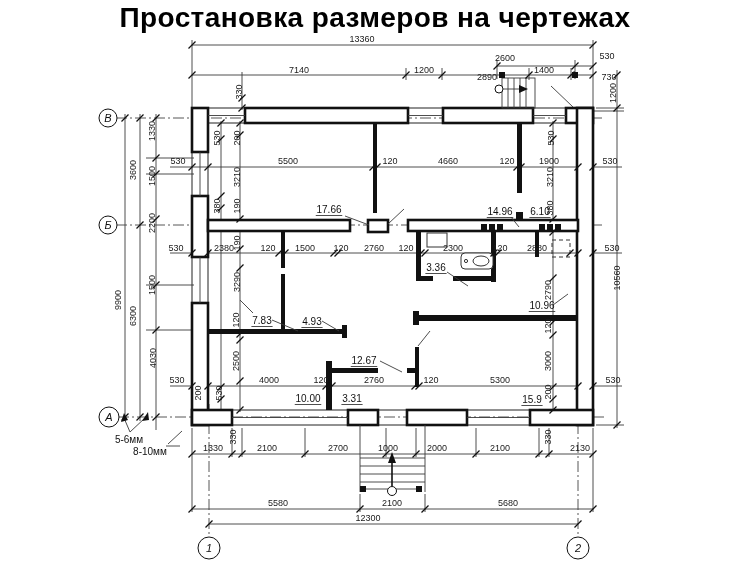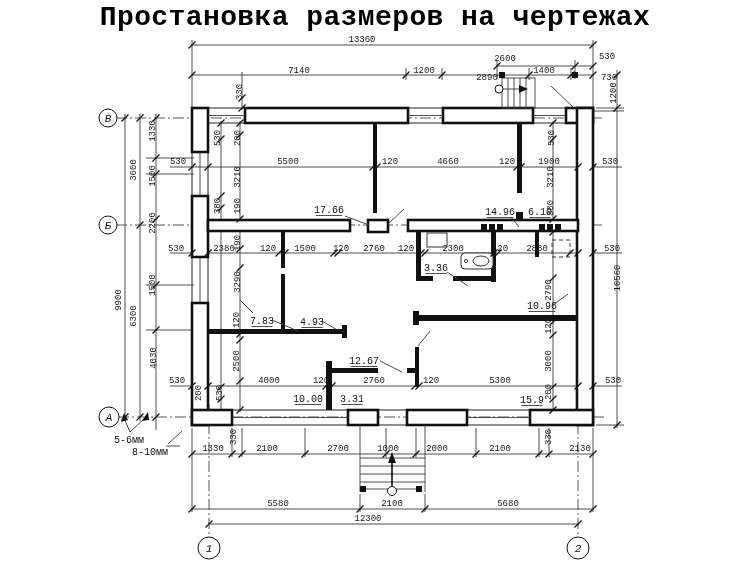--- a/index.html
+++ b/index.html
@@ -1,17 +1,17 @@
 <!DOCTYPE html>
 <html><head>
 <meta charset="utf-8">
 <style>
   html,body{margin:0;padding:0;background:#fff;}
   .stage{position:relative;width:750px;height:561px;background:#fff;overflow:hidden;
-         font-family:Liberation Mono, monospace;}
+         font-family:Liberation Sans, sans-serif;}
   .title{position:absolute;top:2px;left:0;width:750px;text-align:center;
          font-size:28px;font-weight:700;color:#000;letter-spacing:.4px;}
   svg{position:absolute;top:0;left:0;}
   .thin{stroke:#3a3a3a;stroke-width:0.9;fill:none;}
   .wallface{stroke:#222;stroke-width:1;fill:none;}
   .pier{fill:#fff;stroke:#111;stroke-width:2.6;}
   .part{fill:#111;stroke:none;}
   .sq{fill:#111;stroke:none;}
   .dashrect{fill:none;stroke:#333;stroke-width:1;stroke-dasharray:4 3;}
   .fixture{fill:#fff;stroke:#333;stroke-width:1;}

